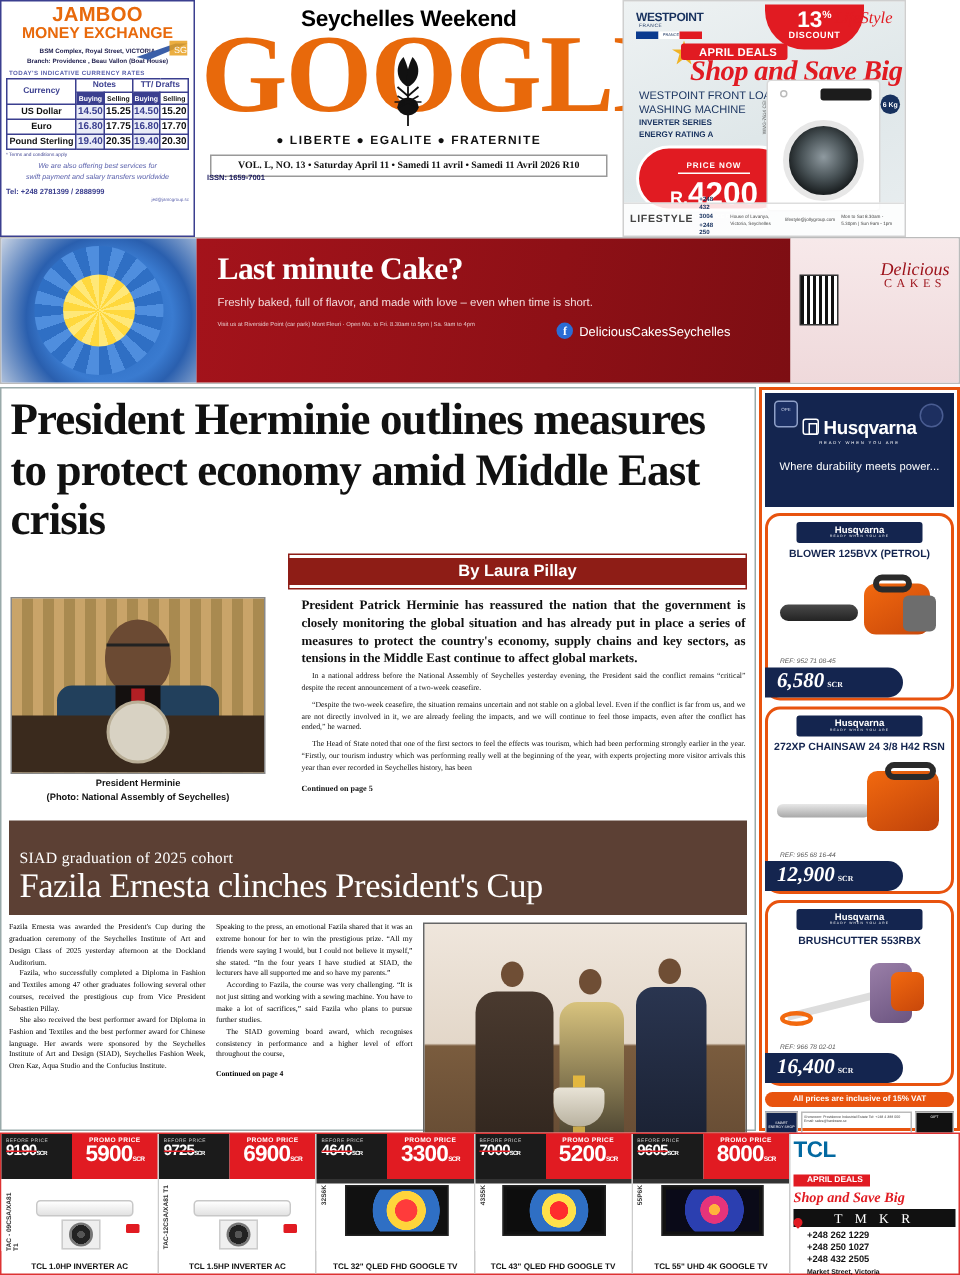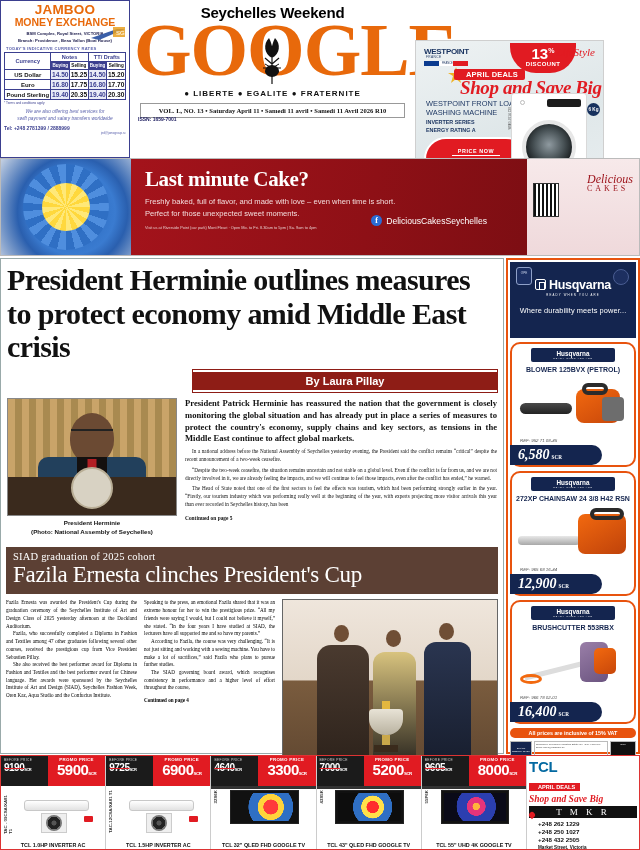--- a/index.html
+++ b/index.html
@@ -49,21 +49,21 @@
   .mh-palm { position:absolute; left:50%; top:38px; transform:translateX(-50%); width:26px; height:46px; }
   .mh-issn { position:absolute; left:8px; top:116px; font-size:5px; font-weight:bold; color:#1a1a5e; }
   .mh-motto { text-align:center; font-size:8px; font-weight:bold; letter-spacing:1px; margin-top:6px; color:#111; }
   .mh-dateline {
     border:1px solid #999; margin:5px 6px 0 6px; text-align:center;
     font-size:6.6px; font-weight:bold; padding:3px 0; color:#111; font-family:"Liberation Serif", serif;
   }
 
   
   .westpoint { width:189px; height:158px; border:1px solid #cfcfcf; position:relative; overflow:hidden;
-    background: linear-gradient(160deg,#eef2f3 0%, #dfe7e9 55%, #e9eef0 100%); margin-top: 40px; }
+    background: linear-gradient(160deg,#eef2f3 0%, #dfe7e9 55%, #e9eef0 100%); }
   .wp-logo { position:absolute; left:8px; top:6px; font-size:8px; font-weight:bold; color:#17315e; letter-spacing:-.3px;}
   .wp-logo-sub{ position:absolute; left:10px; top:14px; font-size:3.2px; color:#17315e; letter-spacing:.4px;}
   .wp-flag { position:absolute; left:8px; top:20px; width:44px; height:5px; display:flex; }
   .wp-flag i{flex:1} .wp-flag .b{background:#0b3b8f}.wp-flag .w{background:#fff}.wp-flag .r{background:#e11b22}
   .wp-flag-label{position:absolute; left:26px; top:21px; font-size:2.6px; color:#17315e; z-index:2;}
   .wp-disc { position:absolute; left:94px; top:2px; width:66px; height:30px; background:#e11b22; border-radius:0 0 26px 26px; color:#fff; text-align:center;}
   .wp-disc .n{ font-size:15px; font-weight:bold; line-height:1; padding-top:3px;}
   .wp-disc .n sup{font-size:7px;}
   .wp-disc .l{ font-size:6px; font-weight:bold; letter-spacing:.4px;}
   .wp-life { position:absolute; right:8px; top:5px; font-family:"Liberation Serif",serif; font-style:italic; color:#e11b22; font-size:11px;}
@@ -94,51 +94,51 @@
   .cake-img .plate{position:absolute;left:50%;top:50%;transform:translate(-50%,-50%);width:86px;height:86px;border-radius:50%;background:repeating-conic-gradient(#2f6fc4 0 12deg,#4f8ede 12deg 24deg);}
   .cake-img .top{position:absolute;left:50%;top:50%;transform:translate(-50%,-50%);width:48px;height:48px;border-radius:50%;background:repeating-conic-gradient(#ffd83d 0 15deg,#ffe878 15deg 30deg);}
   .cake-body{flex:1;background:linear-gradient(100deg,#a4131b 0%,#8e1016 60%,#7d0e13 100%); position:relative; padding:8px 14px; color:#fff;}
   .cake-h{font-family:"Liberation Serif",serif;font-weight:bold;font-size:21px;letter-spacing:-.4px;}
   .cake-p{font-size:7.6px;line-height:1.55;margin-top:4px;color:#f3dcdc;}
   .cake-order{font-size:11px;margin-top:6px;letter-spacing:.3px;}
   .cake-fb{position:absolute;right:40px;top:56px;font-size:8.6px;display:flex;align-items:center;gap:4px;}
   .fbicon{width:11px;height:11px;border-radius:50%;background:#2b6cd4;color:#fff;font-weight:bold;font-size:8px;display:flex;align-items:center;justify-content:center;font-family:"Liberation Serif",serif;}
   .cake-fine{font-size:3.9px;margin-top:5px;color:#e5c9c9;}
   .cake-right{width:112px;background:linear-gradient(180deg,#f7e9ea,#efd9db);position:relative;}
-  .cake-logo{position:absolute;right:6px;top:14px;font-family:"Liberation Serif",serif;font-style:italic;color:#9c1018;font-size:12px;text-align:left;line-height:1;}
+  .cake-logo{position:absolute;right:6px;top:14px;font-family:"Liberation Serif",serif;font-style:italic;color:#9c1018;font-size:12px;text-align:center;line-height:1;}
   .cake-logo small{display:block;font-size:8px;letter-spacing:3px;font-style:normal;}
   .qr{position:absolute;left:6px;top:24px;width:26px;height:34px;background:
       repeating-linear-gradient(90deg,#111 0 2px,#fff 2px 4px);border:1px solid #333;}
 
   
   .main { position:absolute; left:0; top:258px; width:504px; height:496px; border:1px solid #9aa; background:#fff; padding:4px 6px 0 6px;}
   .headline { font-family:"Liberation Serif", serif; font-weight:bold; font-size:30px; line-height:1.12; letter-spacing:-.6px; color:#111; }
   .byline-wrap{ margin-top:6px; margin-left:186px; }
   .byline { background:#8e1d16; color:#fff; font-weight:bold; font-size:11px; text-align:center; padding:3px 0; border-top:2px solid #fff; border-bottom:2px solid #fff; box-shadow:0 0 0 1px #8e1d16;}
-  .art-row{ display:flex; gap:8px; margin-top:6px; }
+  .art-row{ display:flex; gap:24px; margin-top:6px; }
   .art-photo{ width:170px; }
   .pres-img{ width:170px; height:118px; border:1px solid #888; background:
       linear-gradient(180deg,#c8a468 0%,#b08f55 100%); position:relative; overflow:hidden;}
   .pres-img .curtain{position:absolute;inset:0;background:repeating-linear-gradient(90deg,#c9a469 0 7px,#a98a50 7px 14px);}
   .pres-img .head{position:absolute;left:50%;top:14px;transform:translateX(-50%);width:44px;height:50px;border-radius:50% 50% 45% 45%;background:#6b4a33;}
   .pres-img .glass{position:absolute;left:50%;top:30px;transform:translateX(-50%);width:42px;height:9px;border-top:2px solid #222;}
   .pres-img .body{position:absolute;left:50%;top:58px;transform:translateX(-50%);width:108px;height:48px;background:#22405c;border-radius:10px 10px 0 0;}
   .pres-img .shirt{position:absolute;left:50%;top:58px;transform:translateX(-50%);width:30px;height:40px;background:#14100f;}
   .pres-img .tie{position:absolute;left:50%;top:60px;transform:translateX(-50%);width:9px;height:36px;background:#b21f24;}
   .pres-img .podium{position:absolute;left:0;bottom:0;width:100%;height:38px;background:#3a2a1d;}
   .pres-img .seal{position:absolute;left:50%;bottom:6px;transform:translateX(-50%);width:42px;height:42px;border-radius:50%;background:#d8d2c3;border:2px solid #b9ae96;}
   .pres-cap{ font-size:6.2px; font-weight:bold; text-align:center; line-height:1.5; margin-top:2px; color:#111;}
   .art-text{ flex:1; }
   .lede { font-family:"Liberation Serif", serif; font-weight:bold; font-size:8.6px; line-height:1.38; text-align:justify; color:#111;}
   .bodyp { font-family:"Liberation Serif", serif; font-size:5.2px; line-height:1.5; text-align:justify; text-indent:7px; margin-top:3px; color:#111;}
   .contd { font-family:"Liberation Serif", serif; font-weight:bold; font-size:5.4px; margin-top:6px; color:#111;}
 
   
   .siad { position:absolute; left:5px; top:288px; width:492px; }
-  .siad-head { background:#5c4034; color:#fff; padding:4px 7px 7px 7px; }
+  .siad-head { background:#5c4034; color:#fff; padding:20px 7px 7px 7px; }
   .siad-kicker{ font-family:"Liberation Serif",serif; font-size:10.5px; letter-spacing:.2px;}
   .siad-title{ font-family:"Liberation Serif",serif; font-weight:normal; font-size:23px; line-height:1.06; letter-spacing:-.3px; margin-top:1px;}
   .siad-body{ display:flex; gap:7px; margin-top:5px;}
   .siad-col{ width:131px; font-family:"Liberation Serif",serif; font-size:5.1px; line-height:1.52; text-align:justify;}
   .siad-col p{ text-indent:7px; }
   .siad-col p:first-child{ text-indent:0; }
   .siad-photo{ flex:1; }
   .siad-img{ width:100%; height:175px; border:1px solid #666; background:linear-gradient(180deg,#efe6dc 0%,#e3d7c9 46%,#7a5c3e 47%,#5f4630 100%); position:relative; overflow:hidden;}
   .sp{position:absolute;bottom:0;} 
   .sp.w1{left:16%;width:24%;height:74%;background:linear-gradient(180deg,#4a3a2f,#2b211a);border-radius:14px 14px 0 0;}
@@ -352,21 +352,20 @@
 
   <div class="cakebanner">
     <div class="cake-img">
       <div class="plate"></div>
         <div class="top"></div>
     </div>
     <div class="cake-body">
       <div class="cake-h">Last minute Cake?</div>
       <div class="cake-p">
         <div>Freshly baked, full of flavor, and made with love –  even when time is short.</div>
-        <div>Perfect for those unexpected sweet moments.</div>
       </div>
       <div class="cake-fb">
         <span class="fbicon">f</span>
         <span>DeliciousCakesSeychelles</span>
       </div>
       <div class="cake-fine">Visit us at Riverside Point (car park) Mont Fleuri · Open Mo. to Fri. 8.30am to 5pm | Sa. 9am to 4pm</div>
     </div>
     <div class="cake-right">
       <div class="qr"></div>
       <div class="cake-logo">

